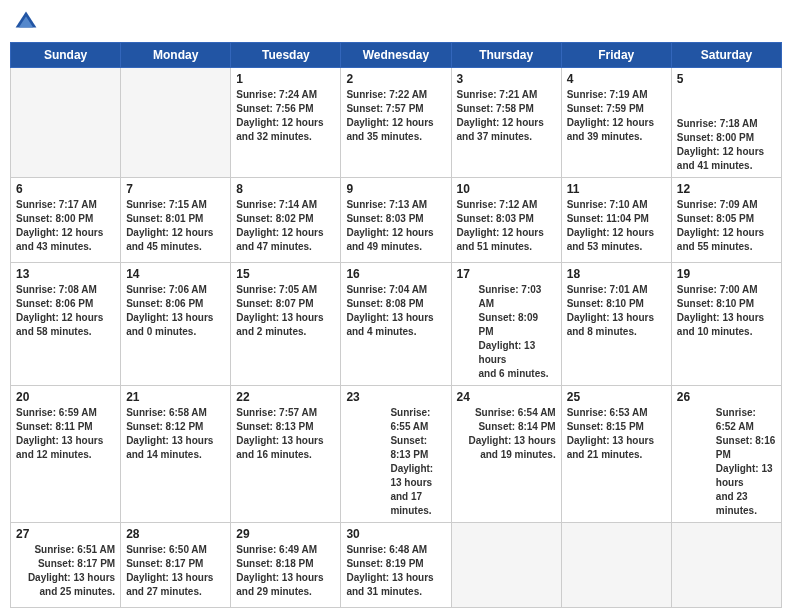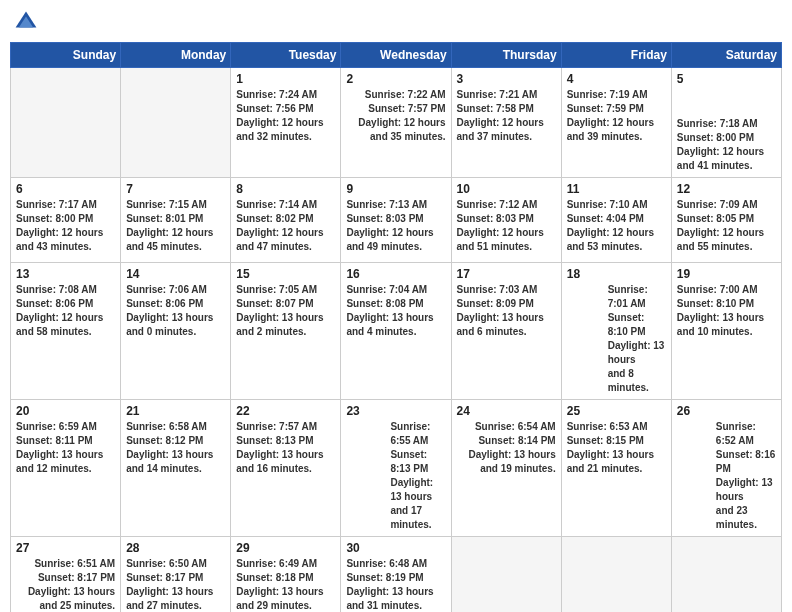--- a/index.html
+++ b/index.html
@@ -49,21 +49,21 @@
       width: 100%;
       border-collapse: collapse;
       border: 1px solid #bbb;
     }
     .calendar th {
       background: #2255a4;
       color: #fff;
       font-size: 12px;
       font-weight: bold;
       padding: 5px 4px;
-      text-align: right;
+      text-align: center;
       border: 1px solid #3366bb;
     }
     .calendar td {
       vertical-align: top;
       border: 1px solid #ccc;
       padding: 4px 5px;
       width: calc(100% / 7);
       min-height: 80px;
       font-size: 10px;
       color: #333;
@@ -127,21 +127,21 @@
         <td class="empty"></td>
         <td>
           <span class="day-number">1</span>
           <div class="day-info" style="white-space: pre-line;">Sunrise: 7:24 AM
 Sunset: 7:56 PM
 Daylight: 12 hours
 and 32 minutes.</div>
         </td>
         <td>
           <span class="day-number">2</span>
-          <div class="day-info" style="white-space: pre-line; text-align: right;">Sunrise: 7:22 AM
+          <div class="day-info" style="white-space: pre-line;">Sunrise: 7:22 AM
 Sunset: 7:57 PM
 Daylight: 12 hours
 and 35 minutes.</div>
         </td>
         <td>
           <span class="day-number">3</span>
           <div class="day-info" style="white-space: pre-line;">Sunrise: 7:21 AM
 Sunset: 7:58 PM
 Daylight: 12 hours
 and 37 minutes.</div>
@@ -193,21 +193,21 @@
         <td>
           <span class="day-number">10</span>
           <div class="day-info" style="white-space: pre-line;">Sunrise: 7:12 AM
 Sunset: 8:03 PM
 Daylight: 12 hours
 and 51 minutes.</div>
         </td>
         <td>
           <span class="day-number">11</span>
           <div class="day-info" style="white-space: pre-line;">Sunrise: 7:10 AM
-Sunset: 4:04 PM
+Sunset: 11:04 PM
 Daylight: 12 hours
 and 53 minutes.</div>
         </td>
         <td>
           <span class="day-number">12</span>
           <div class="day-info" style="white-space: pre-line;">Sunrise: 7:09 AM
 Sunset: 8:05 PM
 Daylight: 12 hours
 and 55 minutes.</div>
         </td>
@@ -236,28 +236,28 @@
         </td>
         <td>
           <span class="day-number">16</span>
           <div class="day-info" style="white-space: pre-line;">Sunrise: 7:04 AM
 Sunset: 8:08 PM
 Daylight: 13 hours
 and 4 minutes.</div>
         </td>
         <td>
           <span class="day-number">17</span>
-          <div class="day-info" style="white-space: pre-line;">Sunrise: 7:03 AM
+          <div class="day-info" style="white-space: pre-line; margin-left: 22px;">Sunrise: 7:03 AM
 Sunset: 8:09 PM
 Daylight: 13 hours
 and 6 minutes.</div>
         </td>
         <td>
           <span class="day-number">18</span>
-          <div class="day-info" style="white-space: pre-line; margin-left: 41px;">Sunrise: 7:01 AM
+          <div class="day-info" style="white-space: pre-line;">Sunrise: 7:01 AM
 Sunset: 8:10 PM
 Daylight: 13 hours
 and 8 minutes.</div>
         </td>
         <td>
           <span class="day-number">19</span>
           <div class="day-info" style="white-space: pre-line;">Sunrise: 7:00 AM
 Sunset: 8:10 PM
 Daylight: 13 hours
 and 10 minutes.</div>

